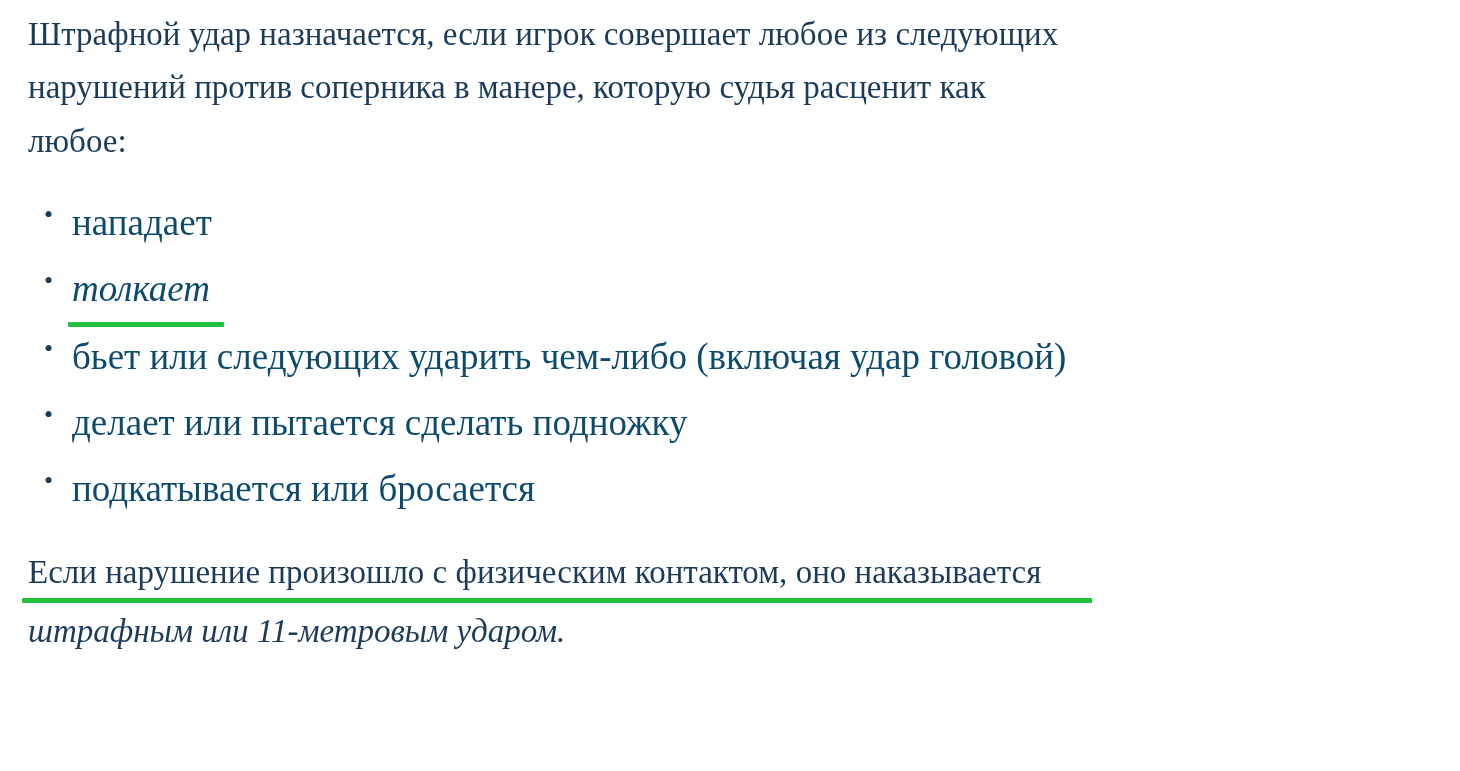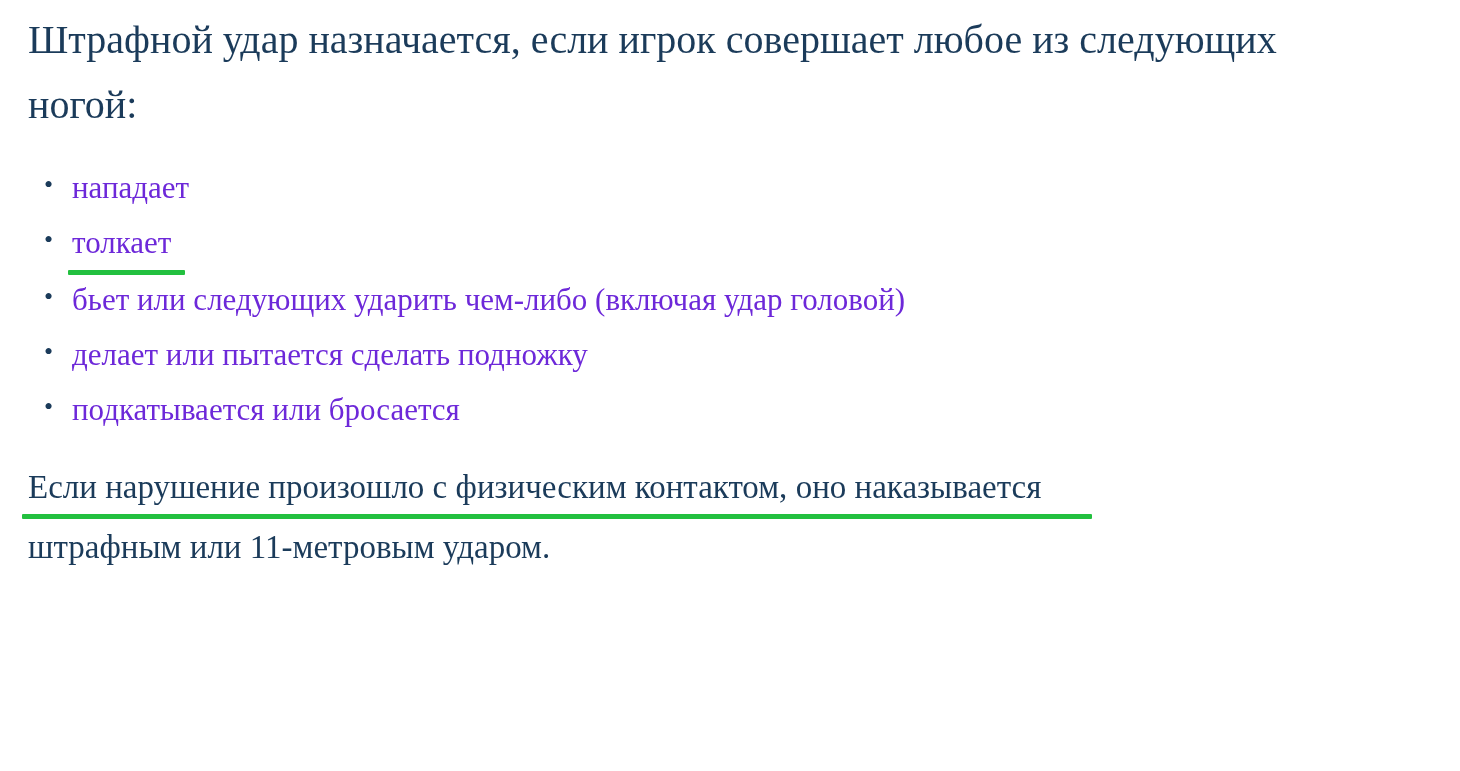--- a/index.html
+++ b/index.html
@@ -15,57 +15,58 @@
     overflow: hidden;
   }
   .page {
     position: relative;
     width: 1460px;
     height: 771px;
     box-sizing: border-box;
     padding: 0 28px;
   }
   .intro {
-    font-size: 40px;
+    font-size: 33px;
     line-height: 1.62;
     text-align: justify;
     text-justify: inter-word;
     margin: 0;
     padding-top: 8px;
     color: #1b3b5a;
   }
   .intro .last-line {
     display: block;
   }
   ul.fouls {
     list-style: none;
     margin: 22px 0 0 0;
     padding: 0;
   }
   ul.fouls li {
     position: relative;
-    font-size: 31px;
+    font-size: 37px;
     line-height: 1.78;
     padding-left: 44px;
-    color: #6d28d9;
+    color: #0c4a6e;
     white-space: nowrap;
   }
   ul.fouls li::before {
     content: "\2022";
     position: absolute;
     left: 16px;
     top: 0;
     font-size: 26px;
     line-height: 1.9;
     color: #1b3b5a;
   }
   .hl-underline {
     position: relative;
     display: inline-block;
     padding-bottom: 2px;
+    font-style: italic;
   }
   .hl-underline::after {
     content: "";
     position: absolute;
     left: -4px;
     right: -14px;
     bottom: -3px;
     height: 5px;
     background: #22c03f;
     border-radius: 1px;
@@ -93,37 +94,41 @@
     left: -6px;
     width: 1070px;
     bottom: -4px;
     height: 5px;
     background: #22c03f;
     border-radius: 1px;
   }
   .closing .line2 {
     display: block;
     margin-top: 6px;
+    font-style: italic;
   }
   .justify-row {
     display: flex;
     justify-content: space-between;
     width: 100%;
   }
 </style>
 </head>
 <body>
 
 <div class="page">
 
   <p class="intro">
     <span class="justify-row">
       <span>Штрафной удар назначается, если игрок совершает любое из следующих</span>
     </span>
-    <span class="last-line">ногой:</span>
+    <span class="justify-row">
+      <span>нарушений против соперника в манере, которую судья расценит как</span>
+    </span>
+    <span class="last-line">любое:</span>
   </p>
 
   <ul class="fouls">
     <li><span>нападает</span></li>
     <li><span class="hl-underline">толкает</span></li>
     <li><span>бьет или следующих ударить чем-либо (включая удар головой)</span></li>
     <li><span>делает или пытается сделать подножку</span></li>
     <li><span>подкатывается или бросается</span></li>
   </ul>
 

